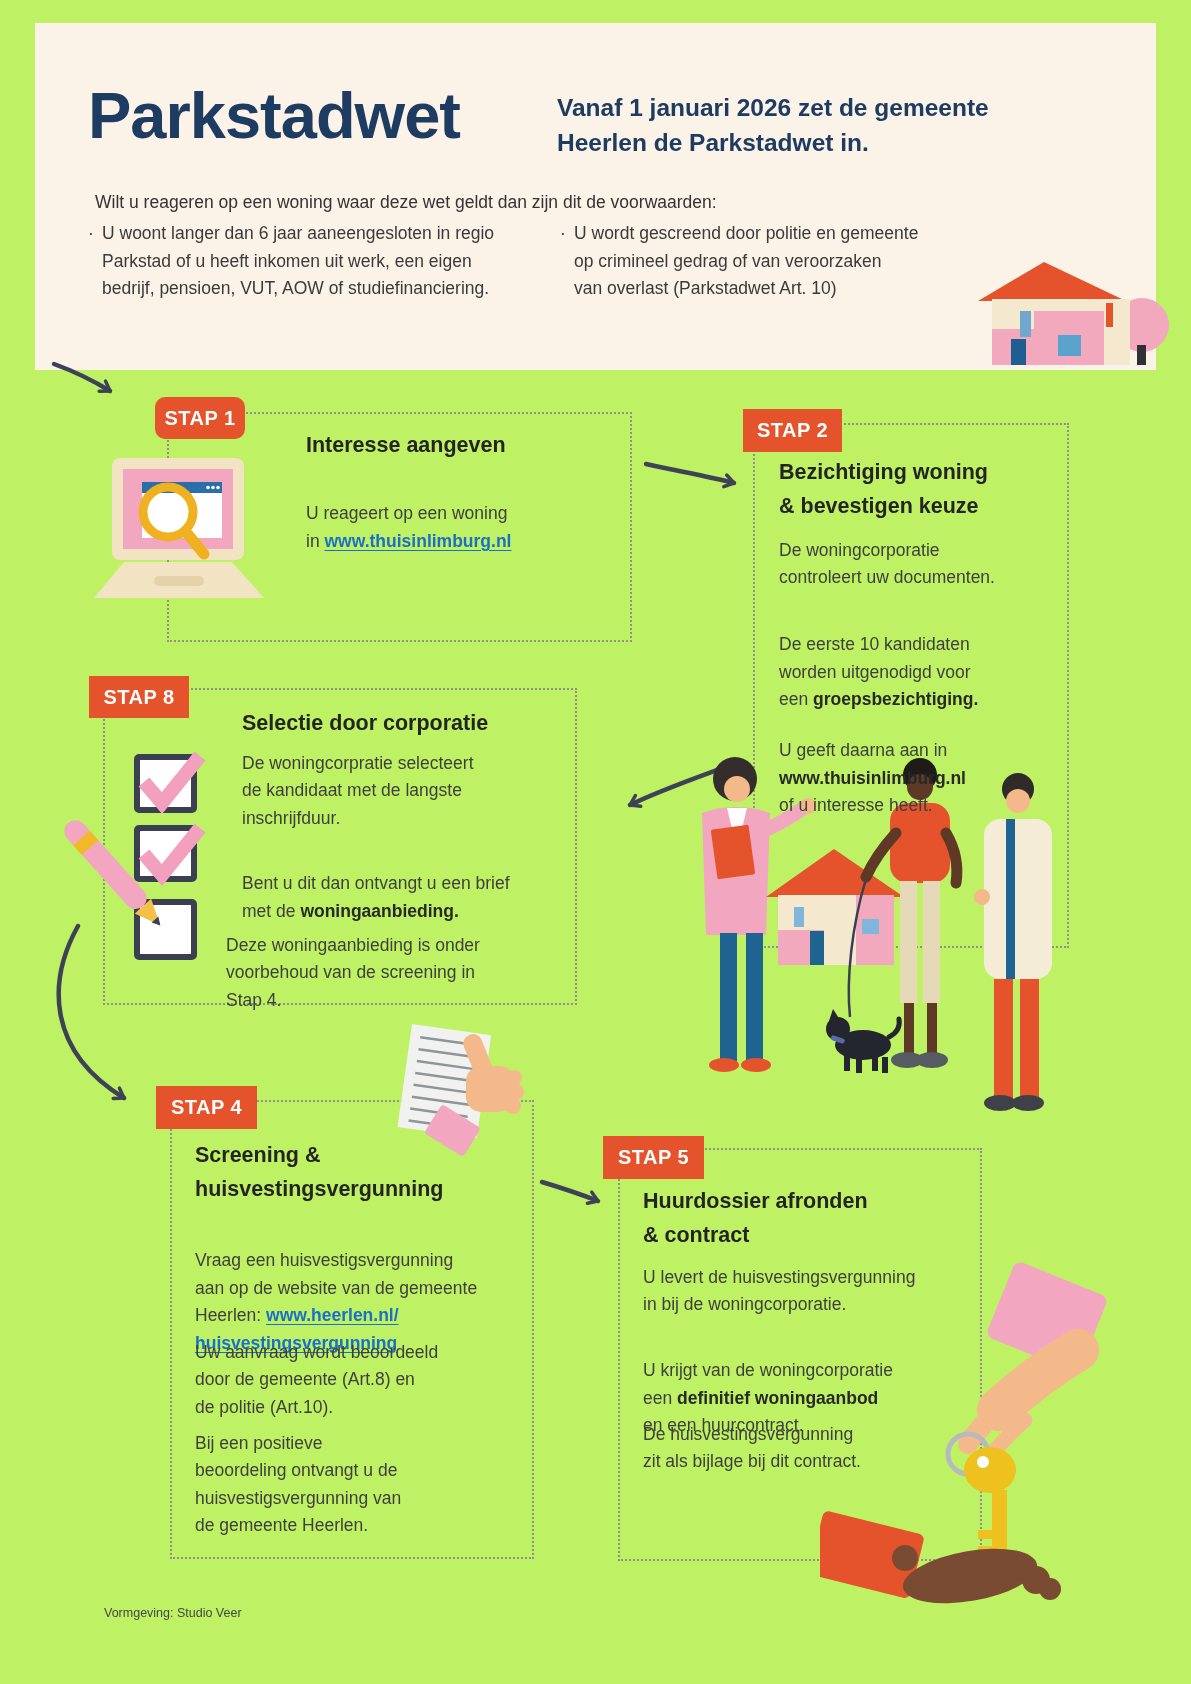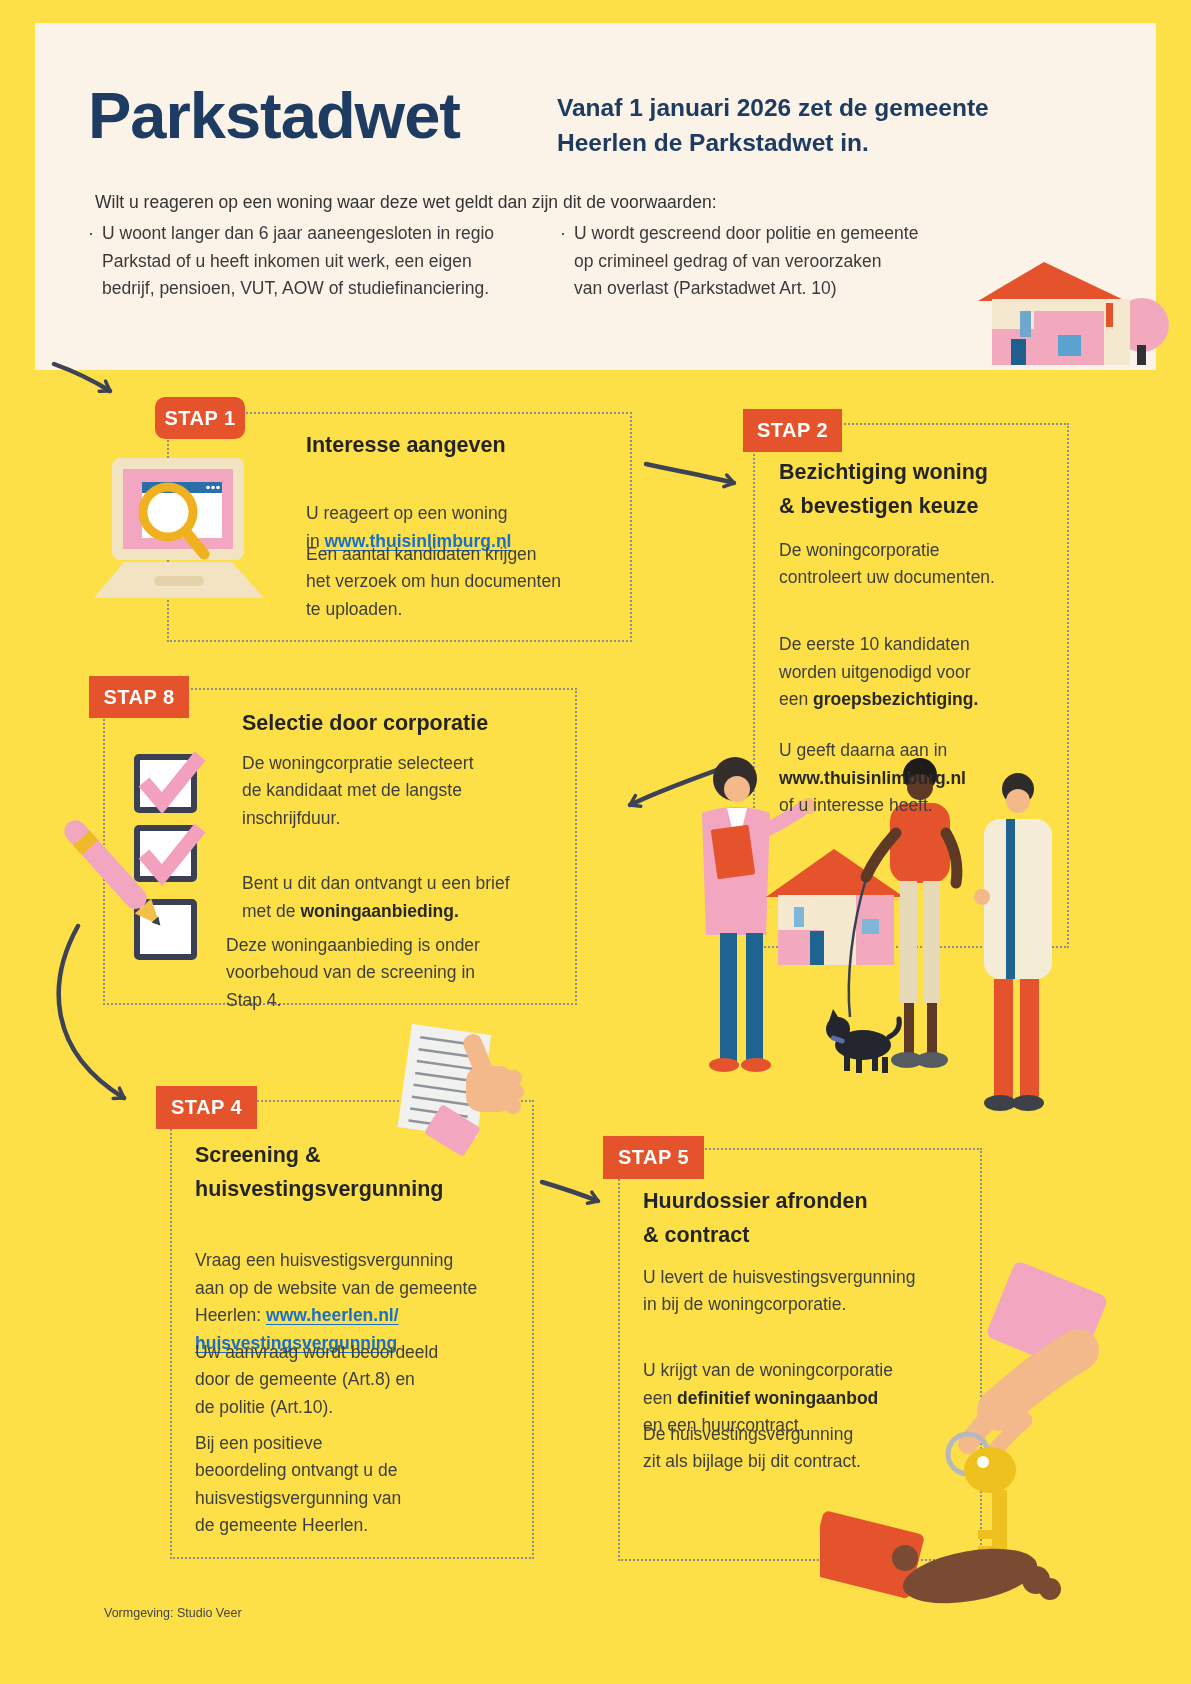--- a/index.html
+++ b/index.html
@@ -1,17 +1,17 @@
 <!DOCTYPE html>
 <html><head>
 <meta charset="utf-8">
 <style>
   html,body{margin:0;padding:0;background:#ffffff;}
   #page{
-    position:relative;width:1191px;height:1684px;background:#fde047;
+    position:relative;width:1191px;height:1684px;background:#bef264;
     font-family:"Liberation Sans",sans-serif;overflow:hidden;
   }
   .abs{position:absolute;}
   .band{background:#FBF2E8;}
   .title{font-size:65px;font-weight:700;color:#1E3B61;letter-spacing:-1px;}
   .subtitle{font-size:24.5px;font-weight:700;color:#1E3B61;line-height:35px;white-space:pre-line;}
   .intro{font-size:17.5px;color:#333333;}
   .bullet{display:flex;font-size:17.5px;color:#3A3A3A;line-height:27.5px;}
   .bullet .mark{width:14px;flex:none;}
   .bullet .btx{white-space:pre-line;}
@@ -70,23 +70,20 @@
     <rect x="148" y="82" width="23" height="21" fill="#5BA3CF"></rect>
   </svg>
 
   <div class="abs stepbox" style="left:167px;top:412px;width:461px;height:226px;"></div>
   <div class="abs badge" style="left:155px;top:397px;width:90px;height:42px;border-radius:10px;">STAP 1</div>
   <div class="abs step-title" style="left:306px;top:428px;">Interesse aangeven</div>
   <div class="abs p" style="left:306px;top:473px;width:300px;">
     <span>U reageert op een woning
 in </span><a class="link">www.thuisinlimburg.nl</a>
   </div>
-  <div class="abs p" style="left:306px;top:541px;width:310px;">Een aantal kandidaten krijgen
-het verzoek om hun documenten
-te uploaden.</div>
 
   <svg class="abs illo" style="left:92px;top:452px;" width="185" height="155" viewBox="0 0 185 155">
     <rect x="20" y="6" width="132" height="102" rx="8" fill="#F2E3C2"></rect>
     <rect x="31" y="17" width="110" height="80" fill="#F2A6C0"></rect>
     <rect x="50" y="30" width="80" height="56" fill="#FFFFFF"></rect>
     <rect x="50" y="30" width="80" height="11" fill="#2B6FA8"></rect>
     <circle cx="116" cy="35.5" r="1.8" fill="#FFFFFF"></circle>
     <circle cx="121" cy="35.5" r="1.8" fill="#FFFFFF"></circle>
     <circle cx="126" cy="35.5" r="1.8" fill="#FFFFFF"></circle>
     <circle cx="76" cy="60" r="25" fill="none" stroke="#EFB11F" stroke-width="9"></circle>

